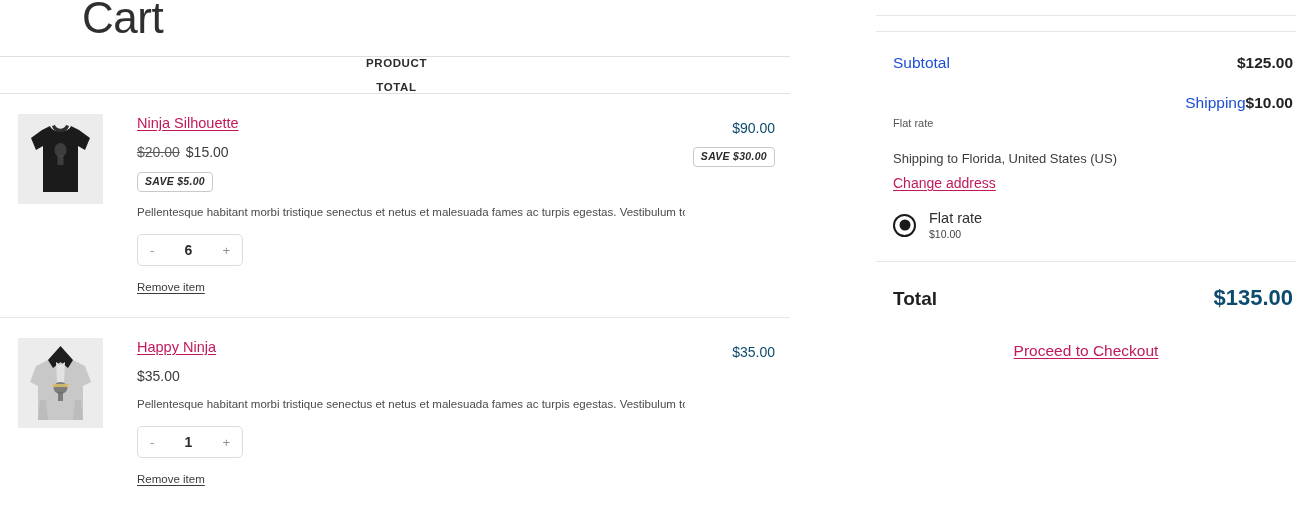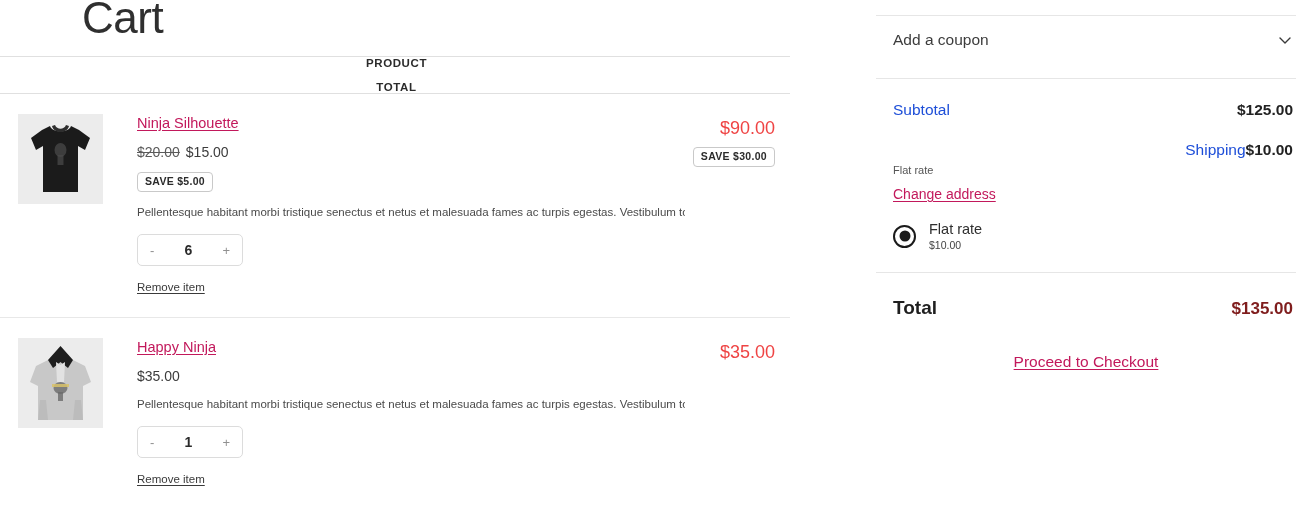--- a/index.html
+++ b/index.html
@@ -106,20 +106,21 @@
     display: inline-block;
     margin-top: 12px;
     border: 1px solid #c9c9c9;
     border-radius: 4px;
     padding: 3px 7px 4px;
     font-size: 10.5px;
     font-weight: bold;
     letter-spacing: 0.3px;
     color: #2b2b2b;
     line-height: 11px;
+    font-style: italic;
   }
 
   .prod-desc {
     margin-top: 13px;
     font-size: 11.5px;
     color: #4a4a4a;
     line-height: 14px;
     white-space: nowrap;
     overflow: hidden;
   }
@@ -160,22 +161,22 @@
     line-height: 13px;
   }
 
   .prod-total {
     flex: 0 0 auto;
     text-align: right;
     padding-top: 6px;
     min-width: 90px;
   }
   .prod-total .amount {
-    font-size: 18px;
-    color: #ef4444;
+    font-size: 14px;
+    color: #0c4a6e;
     line-height: 16px;
     display: block;
   }
   .prod-total .save-badge { margin-top: 11px; }
 
   
   .totals-col {
     position: absolute;
     left: 876px;
     top: 0;
@@ -303,23 +304,23 @@
     align-items: baseline;
     padding: 0 3px 0 17px;
   }
   .gt-label {
     font-size: 19px;
     font-weight: bold;
     color: #1f1f1f;
     line-height: 22px;
   }
   .gt-value {
-    font-size: 17px;
-    font-weight: bold;
-    color: #7f1d1d;
+    font-size: 22px;
+    font-weight: bold;
+    color: #0c4a6e;
     line-height: 24px;
   }
 
   .checkout-wrap {
     text-align: center;
     margin-top: 32px;
   }
   .checkout-link {
     font-size: 15.5px;
     color: #c2185b;
@@ -419,43 +420,36 @@
       </div>
     </div>
 
   </div>
 
   <div class="totals-col">
 
 
     <div class="tot-divider"></div>
 
-    <div class="coupon-row">
-      <span class="coupon-label">Add a coupon</span>
-      <span>
-        <svg class="chev" viewBox="0 0 16 16" xmlns="http://www.w3.org/2000/svg" aria-hidden="true">
-          <path d="M3 6 L8 11 L13 6" fill="none" stroke="#3a3a3a" stroke-width="1.4" stroke-linecap="round" stroke-linejoin="round"></path>
-        </svg>
-      </span>
-    </div>
 
     <div class="tot-divider"></div>
 
     <div class="totals-line" style="margin-top:22px;">
       <span class="tl-label">Subtotal</span>
       <span class="tl-value">$125.00</span>
     </div>
 
     <div class="totals-line" style="margin-top:22px;justify-content:flex-end;">
       <span class="tl-label">Shipping</span>
       <span class="tl-value">$10.00</span>
     </div>
 
     <div class="sub-note">Flat rate</div>
 
+    <div class="ship-to" style="margin-top:21px;">Shipping to Florida, United States (US)</div>
 
     <a class="change-addr">Change address</a>
 
     <div class="ship-option">
       <span class="radio"></span>
       <span class="ship-option-text">
         <span class="so-name">Flat rate</span>
         <span class="so-price">$10.00</span>
       </span>
     </div>

